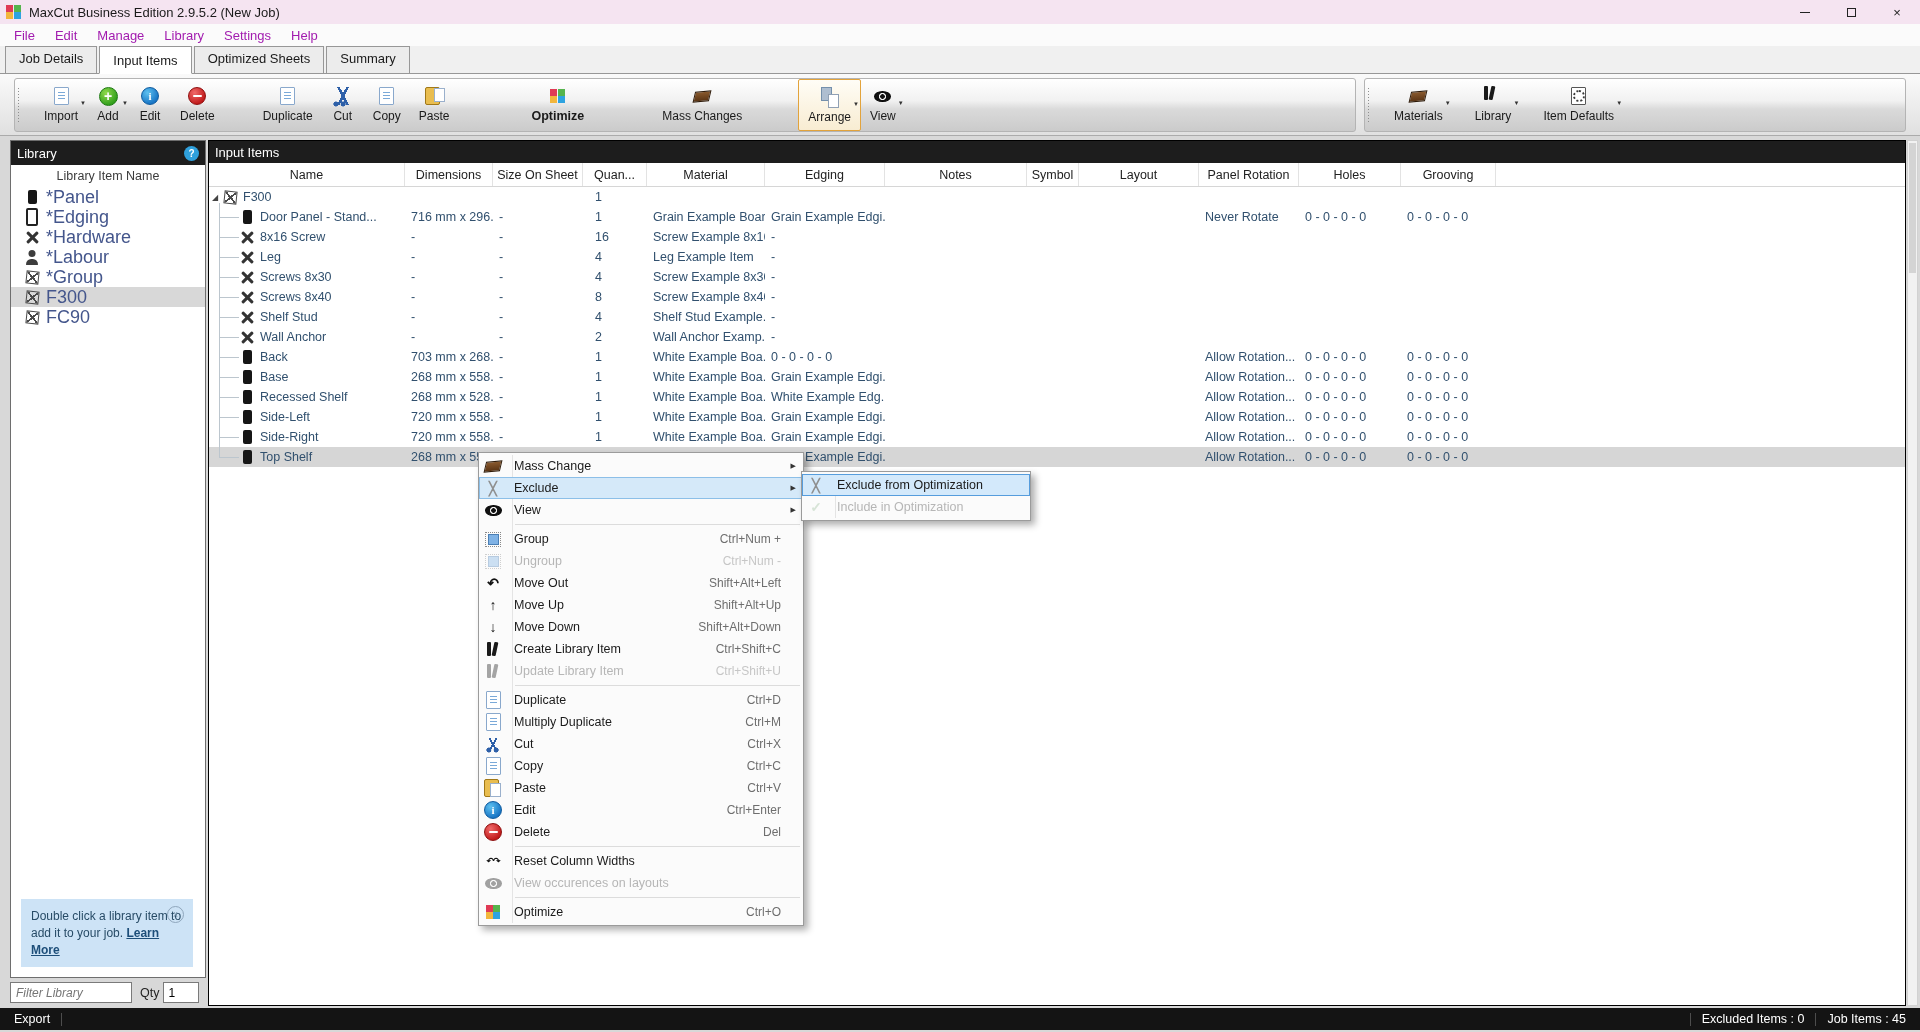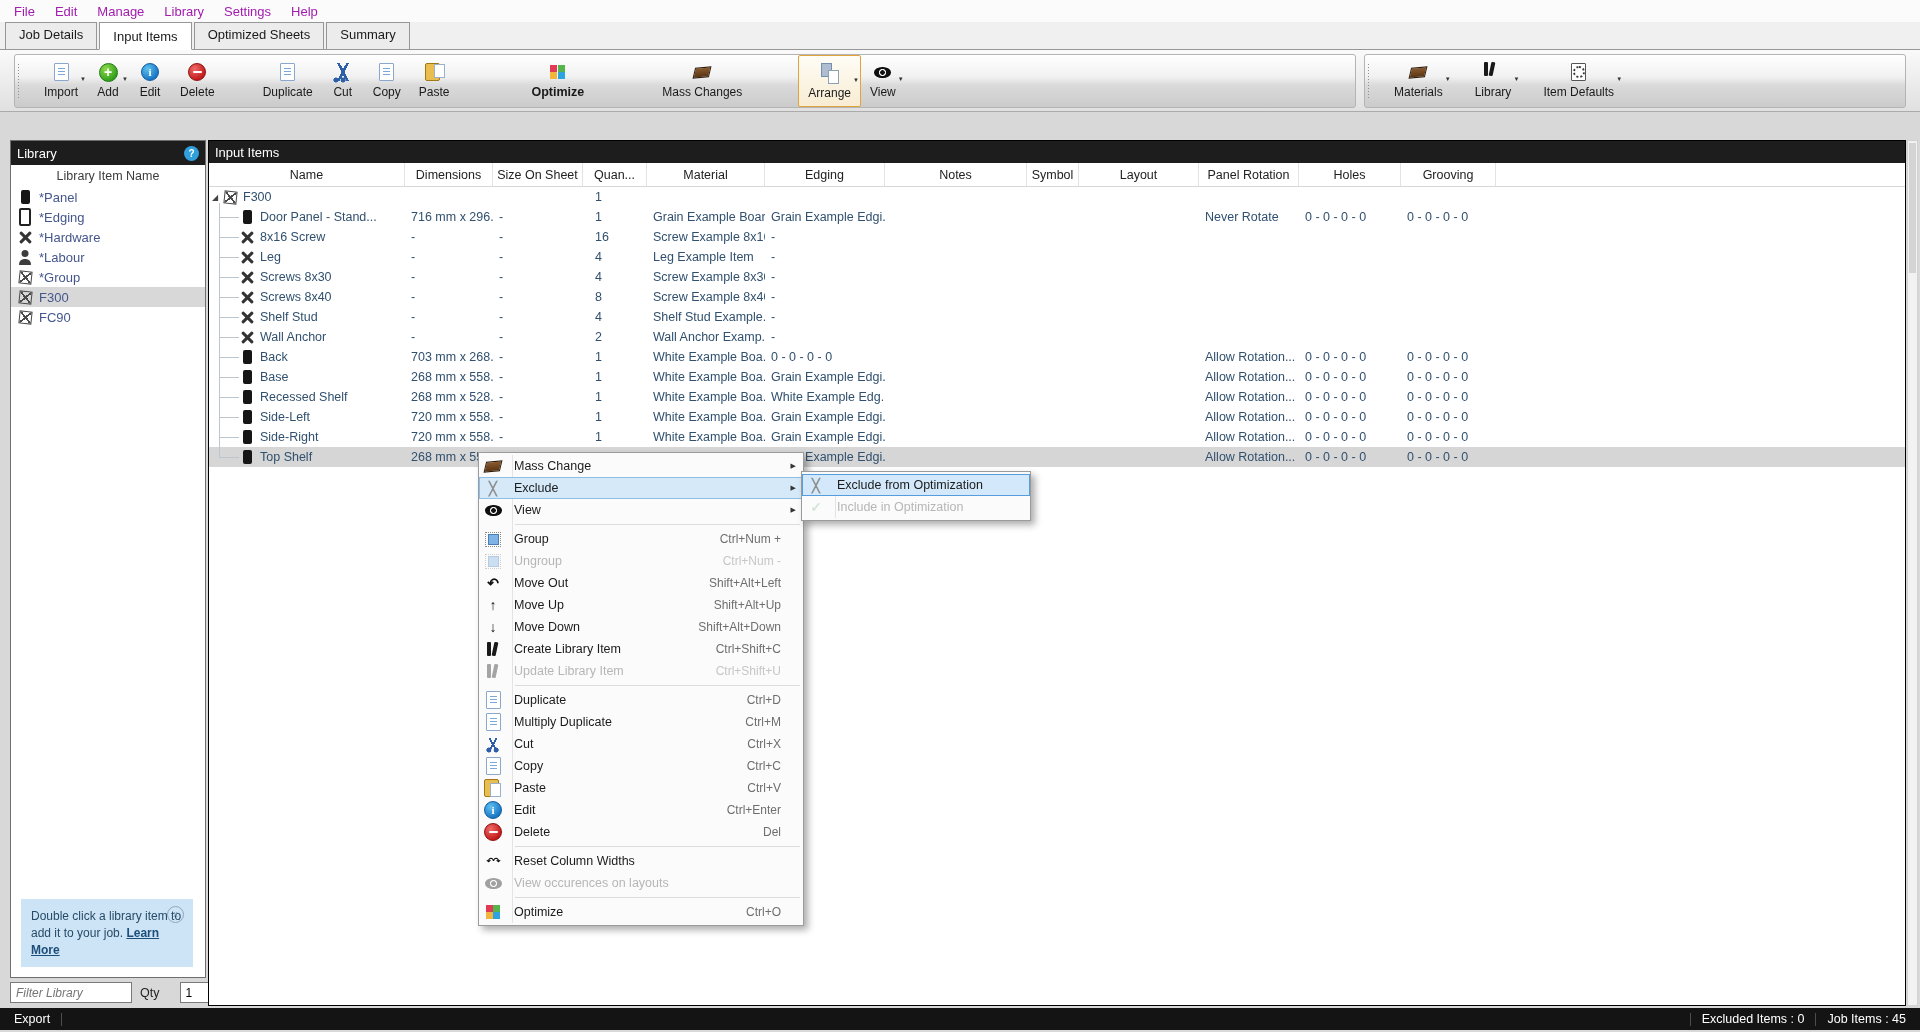--- a/index.html
+++ b/index.html
@@ -46,29 +46,29 @@
 
   
   .content{position:absolute;top:136px;left:0;right:0;bottom:24px}
 
   
   .library-panel{position:absolute;left:10px;top:4px;width:196px;height:838px;background:#fff;border:1px solid #6e6e6e;display:flex;flex-direction:column}
   .lib-title{height:24px;background:#1d1d1d;color:#fff;display:flex;align-items:center;padding:0 6px;font-size:13px;flex:none}
   .lib-help{margin-left:auto;width:15px;height:15px;border-radius:50%;background:#2fa0dc;color:#fff;font-size:10px;font-weight:700;display:flex;align-items:center;justify-content:center}
   .lib-header{height:22px;display:flex;align-items:center;justify-content:center;font-size:12.5px;color:#3c3c3c;flex:none}
   .lib-items{flex:1;position:relative}
-  .lib-item{height:20px;display:flex;align-items:center;padding-left:5px;font-size:13px;color:#44568c}
+  .lib-item{height:20px;display:flex;align-items:center;padding-left:12px;font-size:18px;color:#44568c}
   .lib-item .ic{width:18px;height:17px;margin-right:5px}
   .lib-item.selected{background:#d8d8d8}
   .tip{position:absolute;left:10px;right:12px;top:758px;background:#cde3f6;padding:9px 10px;font-size:12px;color:#274b66;line-height:1.4}
   .tip-close{position:absolute;top:7px;right:9px;width:17px;height:17px;border:1px solid #8fa6bc;border-radius:50%;color:#7490a8;font-size:9px;display:flex;align-items:center;justify-content:center;background:transparent}
   .tip-link{font-weight:700;text-decoration:underline;color:#1d4e79;cursor:pointer}
   .filter-row{position:absolute;left:10px;top:846px;width:196px;display:flex;align-items:center}
   .filter-input{width:122px;height:21px;border:1px solid #7a7a7a;font-style:italic;color:#555;font-size:12px;padding:0 5px;background:#fff;font-family:"Liberation Sans",sans-serif}
-  .qty-label{margin:0 21px 0 8px;font-size:12.5px;color:#222}
+  .qty-label{margin:0 4px 0 8px;font-size:12.5px;color:#222}
   .qty-input{width:36px;height:21px;border:1px solid #7a7a7a;font-size:12px;padding:0 4px;font-family:"Liberation Sans",sans-serif}
 
   
   .main-panel{position:absolute;left:208px;top:4px;right:14px;height:866px;background:#fff;border:1px solid #000;display:flex;flex-direction:column}
   .main-title{height:22px;background:#1d1d1d;color:#fff;font-size:13px;display:flex;align-items:center;padding:0 6px;flex:none}
   .cols{display:flex;height:24px;font-size:12.5px;color:#222;border-bottom:1px solid #d6d6d6;flex:none}
   .col{display:flex;align-items:center;justify-content:center;height:100%;border-right:1px solid #e3e3e3;white-space:nowrap;overflow:hidden}
   .col-name{width:196px}.col-dimensions{width:88px}.col-size{width:90px}.col-qty{width:64px}
   .col-material{width:118px}.col-edging{width:120px}.col-notes{width:142px}.col-symbol{width:52px}
   .col-layout{width:120px}.col-rotation{width:100px}.col-holes{width:102px}.col-grooving{width:95px}
@@ -161,20 +161,35 @@
   .ic-down::before{content:"↓";color:#111;font-size:14px;font-weight:700}
   .ic-reset::before{content:"↶↷";color:#111;font-size:9px;font-weight:700;letter-spacing:-1px}
   .ic-groupsel::before{content:"";width:9px;height:9px;background:#7fb2e5;border:1px solid #4a7fb5}
   .ic-groupsel::after{content:"";position:absolute;inset:1px;border:1px dotted #8a8a8a}
 </style>
 </head>
 <body>
 
 <div class="window" data-name="app-window">
 
+  <div class="titlebar" data-name="titlebar">
+    <span class="ic ic-logo" data-name="app-logo-icon"></span>
+    <span class="title-text" data-name="window-title">MaxCut Business Edition 2.9.5.2 (New Job)</span>
+    <div class="win-controls" data-name="window-controls">
+      <span class="win-btn" data-name="minimize-button">
+          <span class="glyph-min" data-name="minimize-icon"></span>
+        </span>
+      <span class="win-btn" data-name="maximize-button">
+          <span class="glyph-max" data-name="maximize-icon"></span>
+        </span>
+      <span class="win-btn" data-name="close-button">
+          <span data-name="close-icon">×</span>
+        </span>
+    </div>
+  </div>
 
   <div class="menubar" data-name="menubar">
       <div class="mbar-item" data-name="menu-file">File</div>
       <div class="mbar-item" data-name="menu-edit">Edit</div>
       <div class="mbar-item" data-name="menu-manage">Manage</div>
       <div class="mbar-item" data-name="menu-library">Library</div>
       <div class="mbar-item" data-name="menu-settings">Settings</div>
       <div class="mbar-item" data-name="menu-help">Help</div>
     </div>
 

